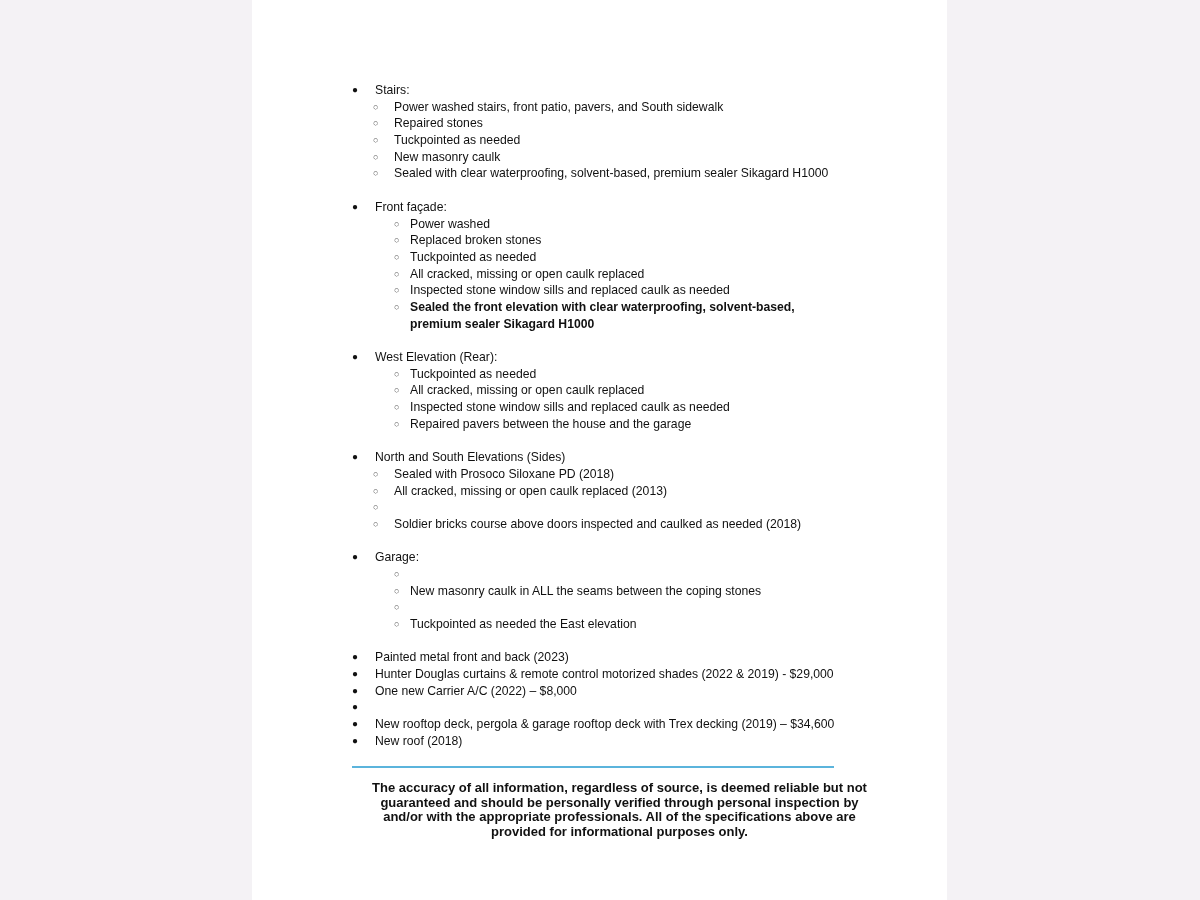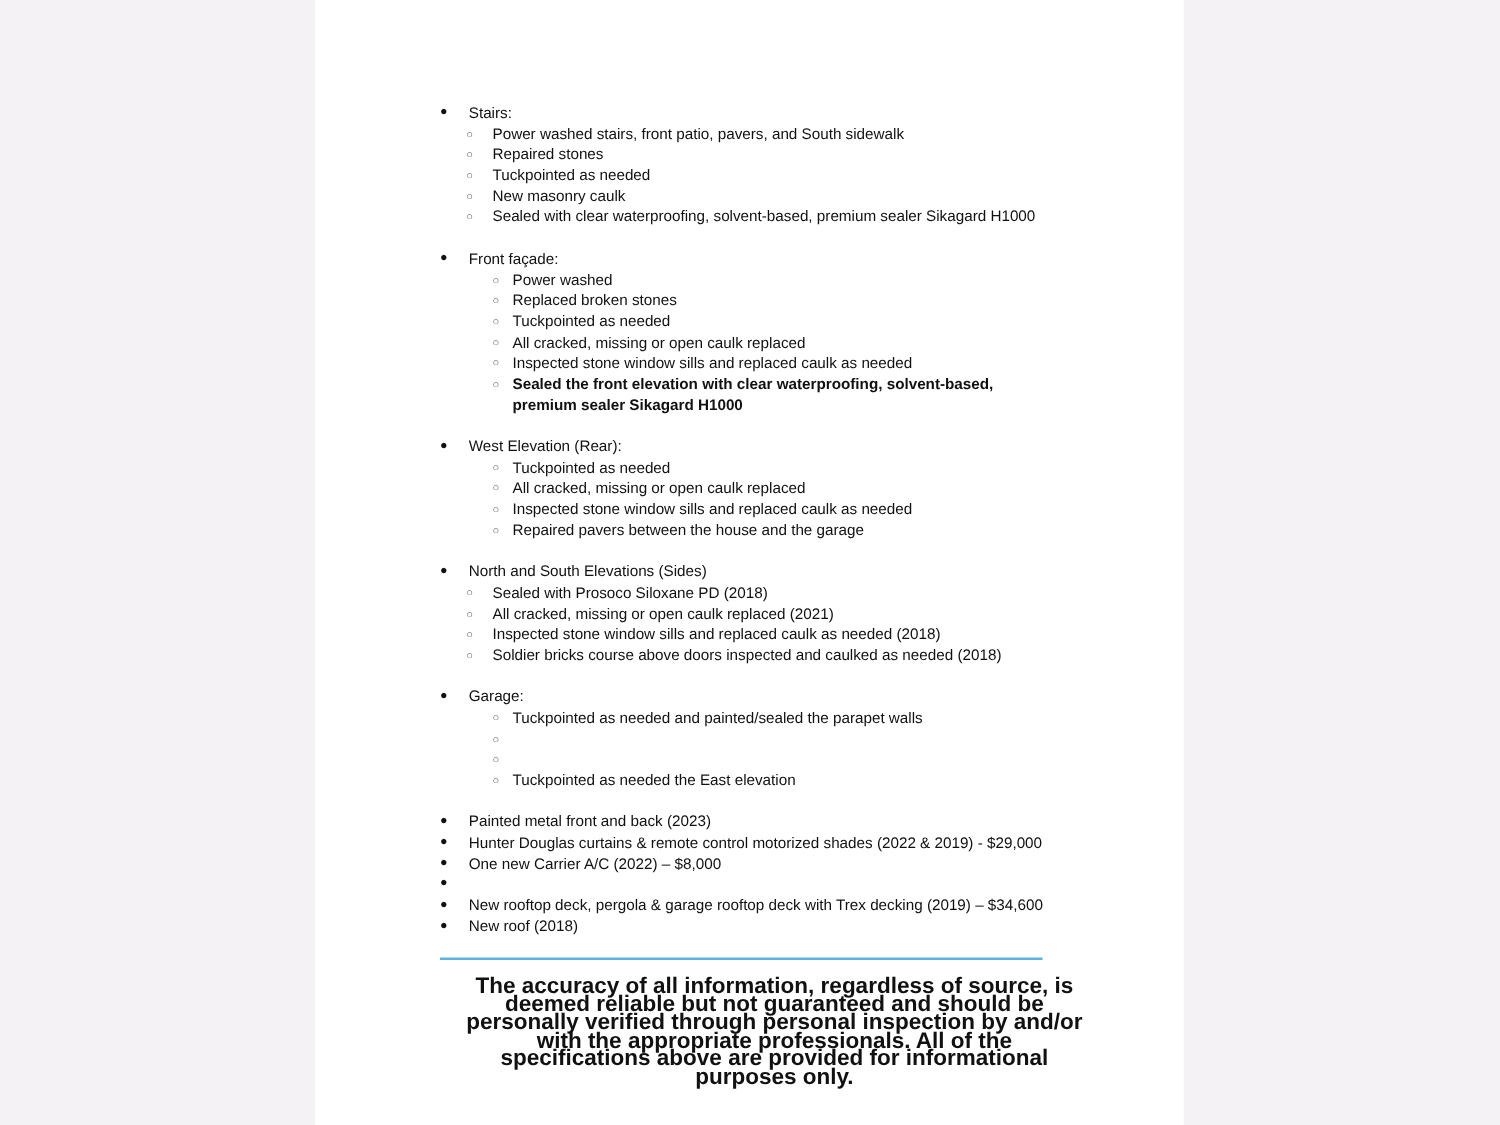--- a/index.html
+++ b/index.html
@@ -35,21 +35,21 @@
     .sub.l2 .text { left: 60px; }
     .sub.wrap { height: 33.4px; }
     .sub.wrap .text { white-space: normal; width: 430px; font-weight: bold; }
     .simple { margin-top: 0; }
     .divider {
       position: absolute; left: 100px; top: 766px; width: 482px; height: 2px;
       background: #5bb4dc;
     }
     .disclaimer {
       position: absolute; left: 120px; top: 781px; width: 495px;
-      font-size: 18px; line-height: 14.5px; text-align: center; font-weight: bold;
+      font-size: 13px; line-height: 14.5px; text-align: center; font-weight: bold;
       color: #111;
     }
   </style>
 </head>
 <body>
 
 <div class="page">
   <div class="content" id="content">
       <div class="section">
         <div class="row">
@@ -133,42 +133,41 @@
         <div class="row">
           <span class="bullet">●</span>
           <span class="label">North and South Elevations (Sides)</span>
         </div>
         <div class="row sub l1">
           <span class="circle">○</span>
           <span class="text">Sealed with Prosoco Siloxane PD (2018)</span>
         </div>
         <div class="row sub l1">
           <span class="circle">○</span>
-          <span class="text">All cracked, missing or open caulk replaced (2021)</span>
-        </div>
-        <div class="row sub l1">
-          <span class="circle">○</span>
-          <span class="text">Inspected stone window sills and replaced caulk as needed (2018)</span>
+          <span class="text">All cracked, missing or open caulk replaced (2013)</span>
+        </div>
+        <div class="row sub l1">
+          <span class="circle">○</span>
         </div>
         <div class="row sub l1">
           <span class="circle">○</span>
           <span class="text">Soldier bricks course above doors inspected and caulked as needed (2018)</span>
         </div>
       </div>
       <div class="section">
         <div class="row">
           <span class="bullet">●</span>
           <span class="label">Garage:</span>
         </div>
         <div class="row sub l2">
           <span class="circle">○</span>
-          <span class="text">Tuckpointed as needed and painted/sealed the parapet walls</span>
-        </div>
-        <div class="row sub l2">
-          <span class="circle">○</span>
+        </div>
+        <div class="row sub l2">
+          <span class="circle">○</span>
+          <span class="text">New masonry caulk in ALL the seams between the coping stones</span>
         </div>
         <div class="row sub l2">
           <span class="circle">○</span>
         </div>
         <div class="row sub l2">
           <span class="circle">○</span>
           <span class="text">Tuckpointed as needed the East elevation</span>
         </div>
       </div>
       <div class="simple">

